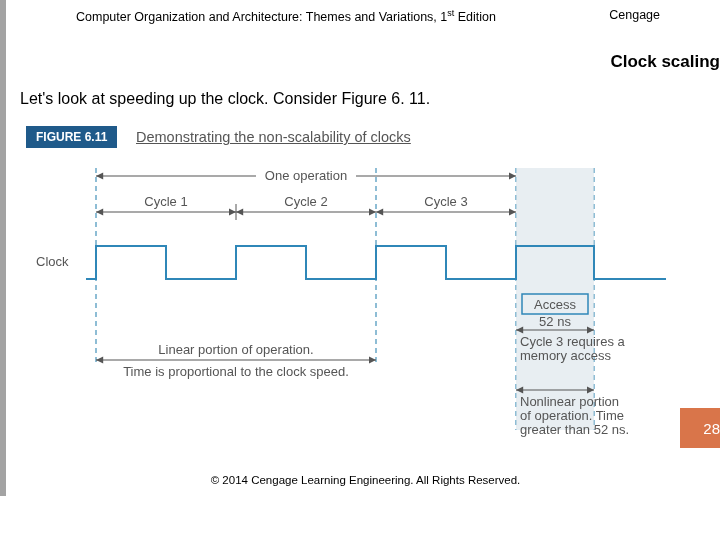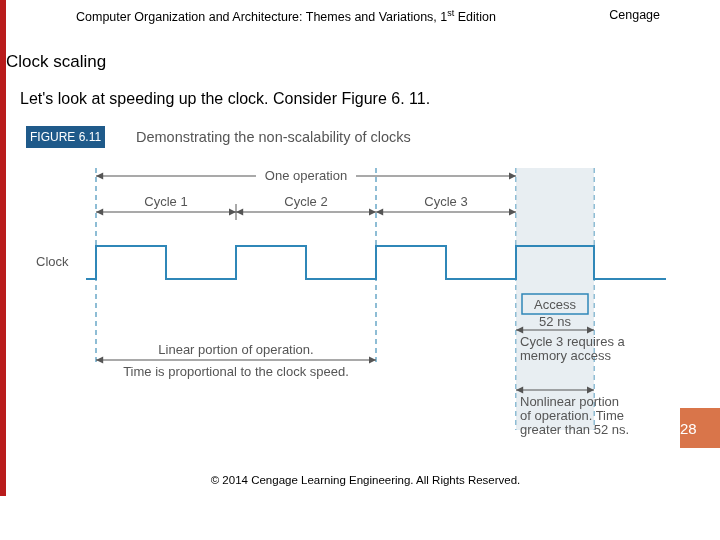--- a/index.html
+++ b/index.html
@@ -2,40 +2,40 @@
 <html><head>
 <meta charset="utf-8">
 <style>
   * { box-sizing: border-box; margin: 0; padding: 0; }
   html, body { width: 720px; height: 540px; font-family: Arial, Helvetica, sans-serif; background: #fff; }
   .slide {
     position: relative;
     width: 720px;
     height: 496px;
     background: #fff;
-    border-left: 6px solid #b91c1c;
+    border-left: 6px solid #a3a3a3;
   }
   .hdr {
     position: absolute;
     top: 8px;
     left: 70px;
     right: 60px;
     display: flex;
     justify-content: space-between;
     font-size: 12.5px;
     color: #000;
   }
   .hdr sup { font-size: 9px; }
   .title {
     position: absolute;
     top: 52px;
     left: 0; right: 0;
-    text-align: left;
+    text-align: right;
     font-size: 17px;
-    font-weight: normal;
+    font-weight: bold;
   }
   .body {
     position: absolute;
     top: 90px;
     left: 14px;
     font-size: 16px;
     font-weight: normal;
   }
   .fig {
     position: absolute;
@@ -44,29 +44,30 @@
     width: 676px;
     height: 312px;
     background: #fff;
   }
   .fig-badge {
     position: absolute;
     top: 0; left: 0;
     background: #1f5a8a;
     color: #fff;
     font-size: 12px;
-    font-weight: normal;
-    padding: 4px 4px;
+    font-weight: bold;
+    padding: 4px 10px;
   }
   .fig-caption {
     position: absolute;
     top: 3px;
     left: 110px;
     font-size: 14.5px;
     color: #555;
+    text-decoration: underline;
   }
   svg { position: absolute; top: 28px; left: 0; }
   svg text { font-family: Arial, Helvetica, sans-serif; fill: #555; font-size: 13px; }
   .footer {
     position: absolute;
     bottom: 10px;
     left: 5px; right: 0;
     text-align: center;
     font-size: 11.5px;
     color: #000;
@@ -75,21 +76,21 @@
     position: absolute;
     right: 0;
     bottom: 48px;
     width: 40px;
     height: 40px;
     background: #d9754a;
     color: #fff;
     font-size: 15px;
     display: flex;
     align-items: center;
-    justify-content: flex-start;
+    justify-content: flex-end;
   }
 </style>
 </head>
 <body>
 
 <div class="slide">
 
   <div class="hdr">
     <span>
       <span>Computer Organization and Architecture: Themes and Variations, 1</span><sup>st</sup><span> Edition</span>

